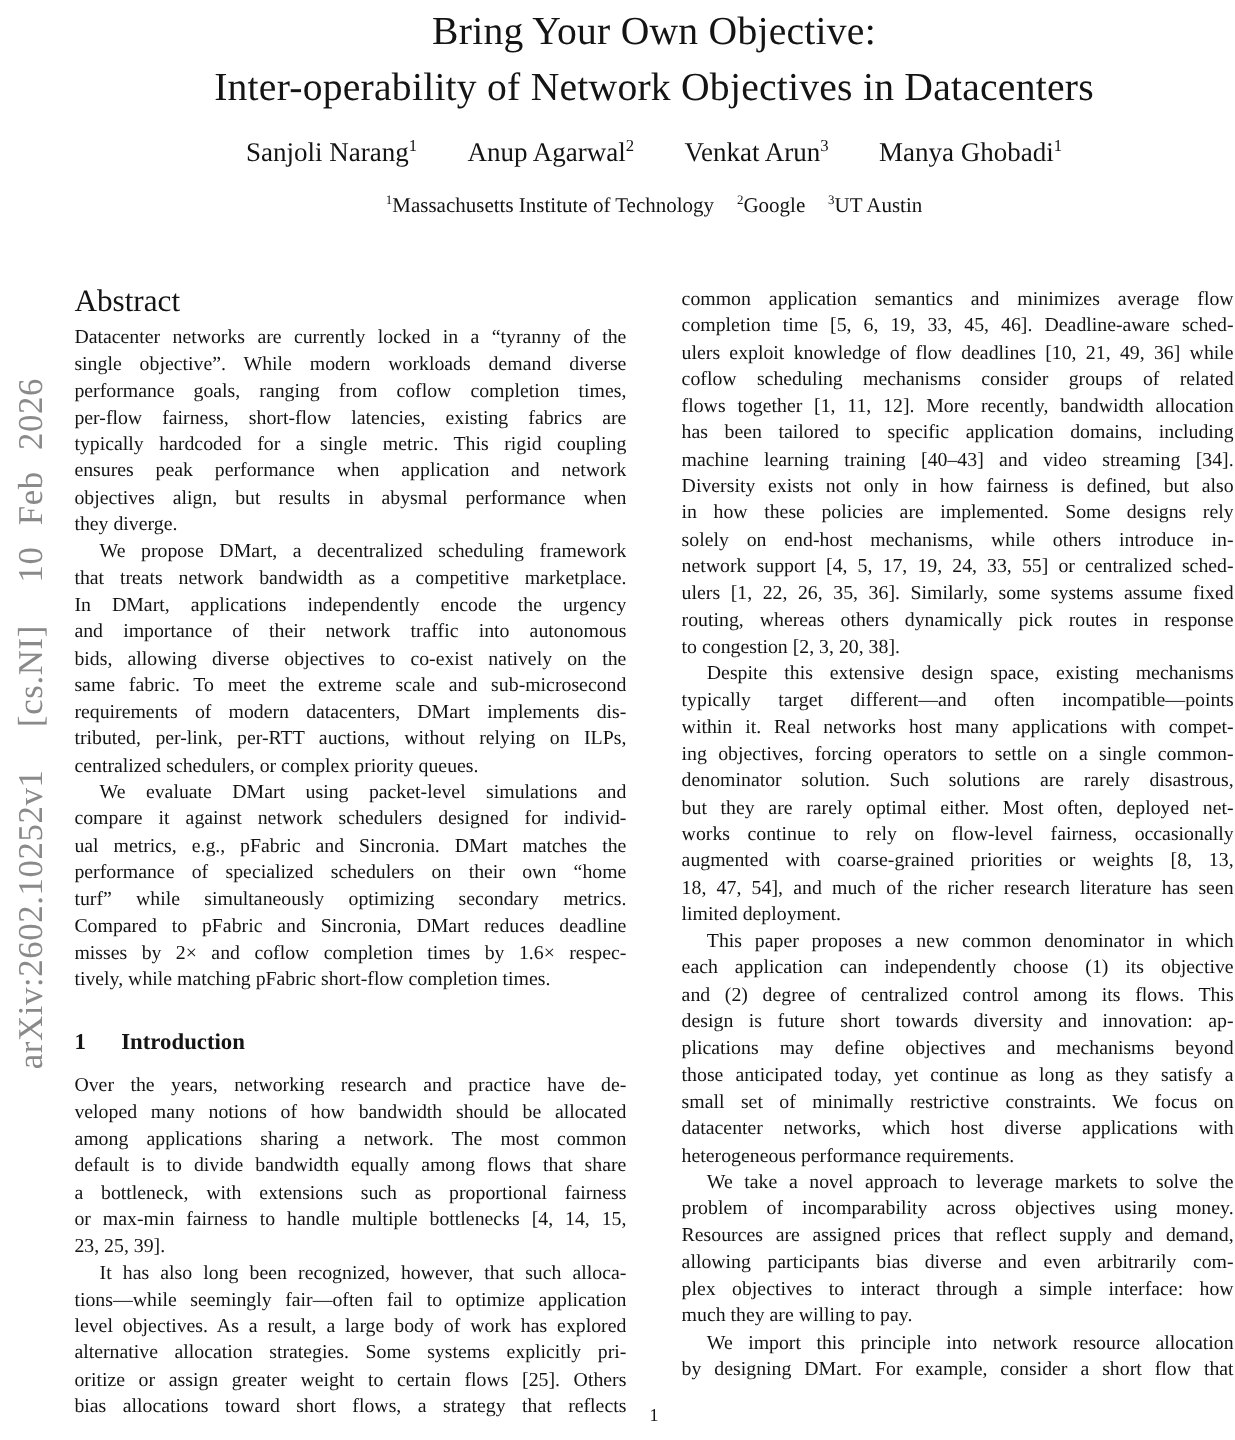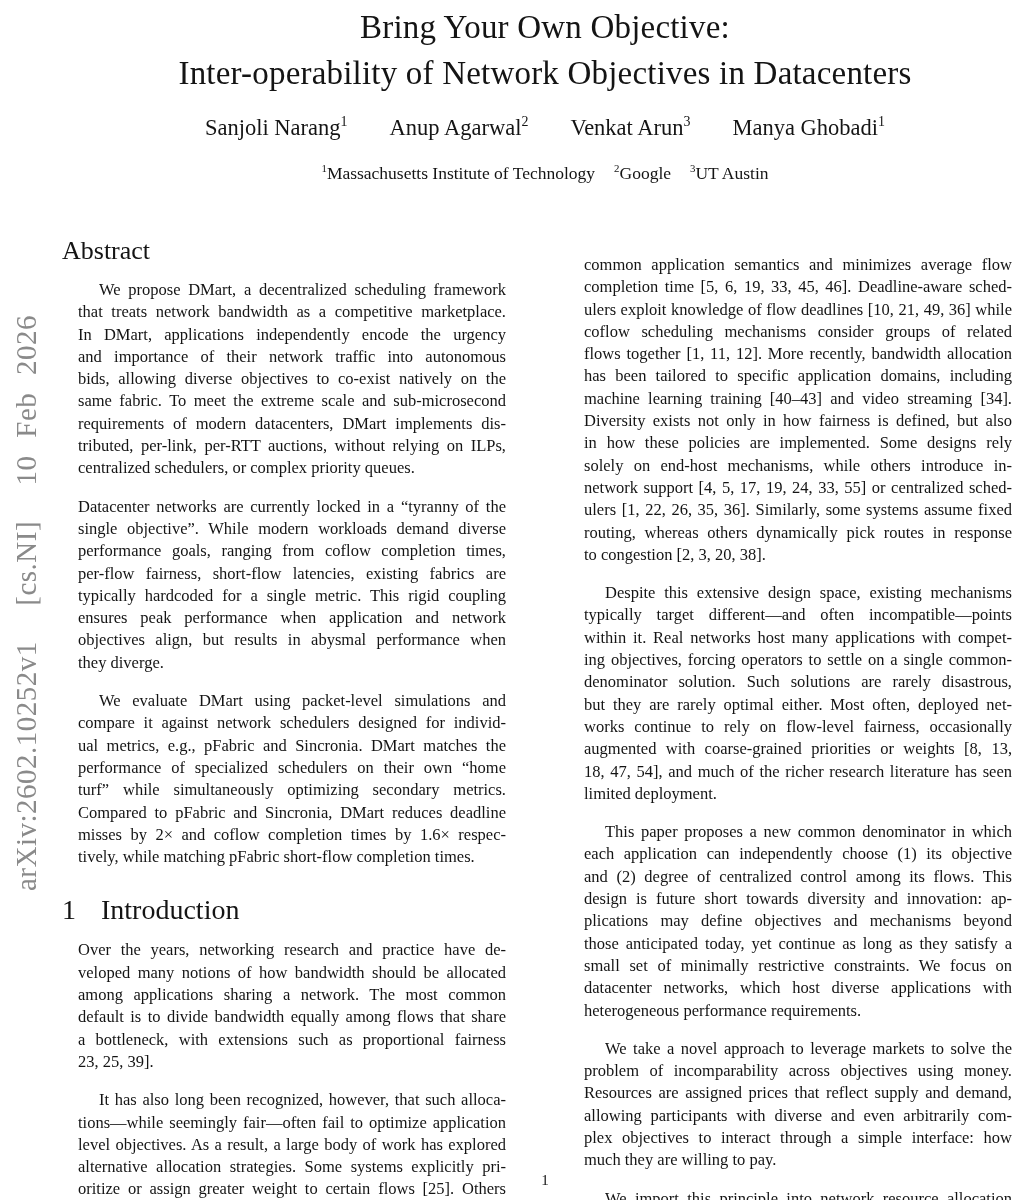--- a/index.html
+++ b/index.html
@@ -58,40 +58,40 @@
   
   .columns {
     position: absolute;
     top: 238px; left: 62px;
     width: 966px;
     display: flex;
     gap: 46px;
   }
   .col { width: 460px; font-size: 16.5px; line-height: 22.3px; }
 
-  .para { margin: 16px; }
+  .para { margin: 0; }
   .line {
     text-align: justify;
     text-align-last: justify;
     height: 22.3px;
     overflow: hidden;
     white-space: nowrap0; 
   }
   .line.lastline { text-align-last: left; }
   .para.indent .line:first-child { text-indent: 21px; }
 
   .abs-heading {
     font-weight: normal;
     font-size: 26px;
     line-height: 25px;
     margin: 0 0 7px 0;
   }
   .sec-heading {
-    font-weight: normal;
-    font-size: 28px;
+    font-weight: bold;
+    font-size: 19px;
     line-height: 26px;
     margin: 29px 0 11px 0;
   }
   .sec-heading .sec-num { display: inline-block; min-width: 20px; margin-right: 19px; }
 
   
   .page-number {
     position: absolute;
     top: 1172px; left: 62px; width: 966px;
     text-align: center;
@@ -116,58 +116,59 @@
     <div class="affiliations" id="affiliations">
         <span class="affiliation"><sup>1</sup>Massachusetts Institute of Technology</span>
         <span class="affiliation"><sup>2</sup>Google</span>
         <span class="affiliation"><sup>3</sup>UT Austin</span>
       </div>
   </div>
 
   <div class="columns">
     <div class="col" id="col-left">
         <div class="abs-heading">Abstract</div>
+        <div class="para">
+          <div class="line">Datacenter networks are currently locked in a “tyranny of the</div>
+          <div class="line">single objective”. While modern workloads demand diverse</div>
+          <div class="line">performance goals, ranging from coflow completion times,</div>
+          <div class="line">per-flow fairness, short-flow latencies, existing fabrics are</div>
+          <div class="line">typically hardcoded for a single metric. This rigid coupling</div>
+          <div class="line">ensures peak performance when application and network</div>
+          <div class="line">objectives align, but results in abysmal performance when</div>
+          <div class="line lastline">they diverge.</div>
+        </div>
         <div class="para indent">
           <div class="line">We propose DMart, a decentralized scheduling framework</div>
           <div class="line">that treats network bandwidth as a competitive marketplace.</div>
           <div class="line">In DMart, applications independently encode the urgency</div>
           <div class="line">and importance of their network traffic into autonomous</div>
           <div class="line">bids, allowing diverse objectives to co-exist natively on the</div>
           <div class="line">same fabric. To meet the extreme scale and sub-microsecond</div>
           <div class="line">requirements of modern datacenters, DMart implements dis-</div>
           <div class="line">tributed, per-link, per-RTT auctions, without relying on ILPs,</div>
           <div class="line lastline">centralized schedulers, or complex priority queues.</div>
         </div>
-        <div class="para">
-          <div class="line">Datacenter networks are currently locked in a “tyranny of the</div>
-          <div class="line">single objective”. While modern workloads demand diverse</div>
-          <div class="line">performance goals, ranging from coflow completion times,</div>
-          <div class="line">per-flow fairness, short-flow latencies, existing fabrics are</div>
-          <div class="line">typically hardcoded for a single metric. This rigid coupling</div>
-          <div class="line">ensures peak performance when application and network</div>
-          <div class="line">objectives align, but results in abysmal performance when</div>
-          <div class="line lastline">they diverge.</div>
-        </div>
         <div class="para indent">
           <div class="line">We evaluate DMart using packet-level simulations and</div>
           <div class="line">compare it against network schedulers designed for individ-</div>
           <div class="line">ual metrics, e.g., pFabric and Sincronia. DMart matches the</div>
           <div class="line">performance of specialized schedulers on their own “home</div>
           <div class="line">turf” while simultaneously optimizing secondary metrics.</div>
           <div class="line">Compared to pFabric and Sincronia, DMart reduces deadline</div>
           <div class="line">misses by 2× and coflow completion times by 1.6× respec-</div>
           <div class="line lastline">tively, while matching pFabric short-flow completion times.</div>
         </div>
         <div class="sec-heading"><span class="sec-num">1</span><span>Introduction</span></div>
         <div class="para">
           <div class="line">Over the years, networking research and practice have de-</div>
           <div class="line">veloped many notions of how bandwidth should be allocated</div>
           <div class="line">among applications sharing a network. The most common</div>
           <div class="line">default is to divide bandwidth equally among flows that share</div>
           <div class="line">a bottleneck, with extensions such as proportional fairness</div>
+          <div class="line">or max-min fairness to handle multiple bottlenecks [4, 14, 15,</div>
           <div class="line lastline">23, 25, 39].</div>
         </div>
         <div class="para indent">
           <div class="line">It has also long been recognized, however, that such alloca-</div>
           <div class="line">tions—while seemingly fair—often fail to optimize application</div>
           <div class="line">level objectives. As a result, a large body of work has explored</div>
           <div class="line">alternative allocation strategies. Some systems explicitly pri-</div>
           <div class="line">oritize or assign greater weight to certain flows [25]. Others</div>
           <div class="line">bias allocations toward short flows, a strategy that reflects</div>
         </div>
@@ -209,21 +210,21 @@
           <div class="line">plications may define objectives and mechanisms beyond</div>
           <div class="line">those anticipated today, yet continue as long as they satisfy a</div>
           <div class="line">small set of minimally restrictive constraints. We focus on</div>
           <div class="line">datacenter networks, which host diverse applications with</div>
           <div class="line lastline">heterogeneous performance requirements.</div>
         </div>
         <div class="para indent">
           <div class="line">We take a novel approach to leverage markets to solve the</div>
           <div class="line">problem of incomparability across objectives using money.</div>
           <div class="line">Resources are assigned prices that reflect supply and demand,</div>
-          <div class="line">allowing participants with diverse and even arbitrarily com-</div>
+          <div class="line">allowing participants bias diverse and even arbitrarily com-</div>
           <div class="line">plex objectives to interact through a simple interface: how</div>
           <div class="line lastline">much they are willing to pay.</div>
         </div>
         <div class="para indent">
           <div class="line">We import this principle into network resource allocation</div>
           <div class="line">by designing DMart. For example, consider a short flow that</div>
         </div>
       </div>
   </div>
 

